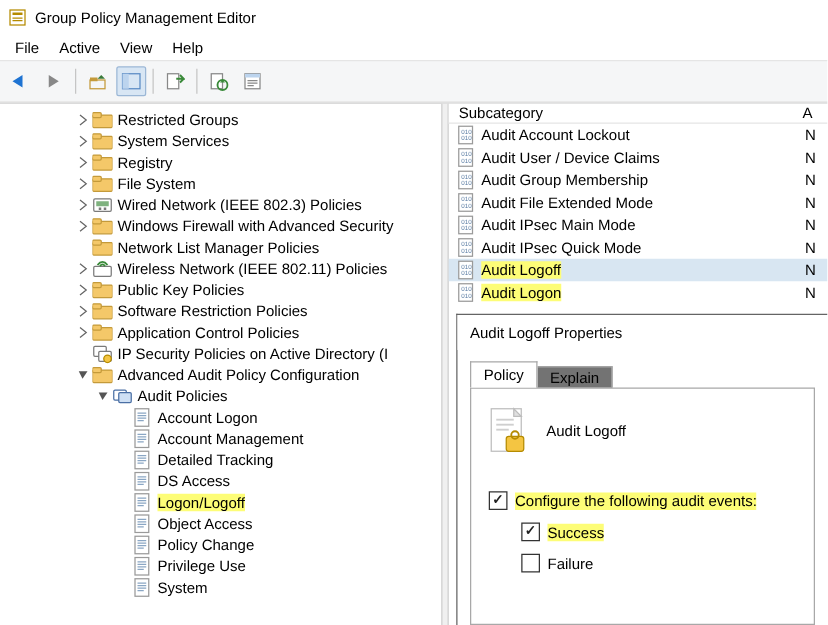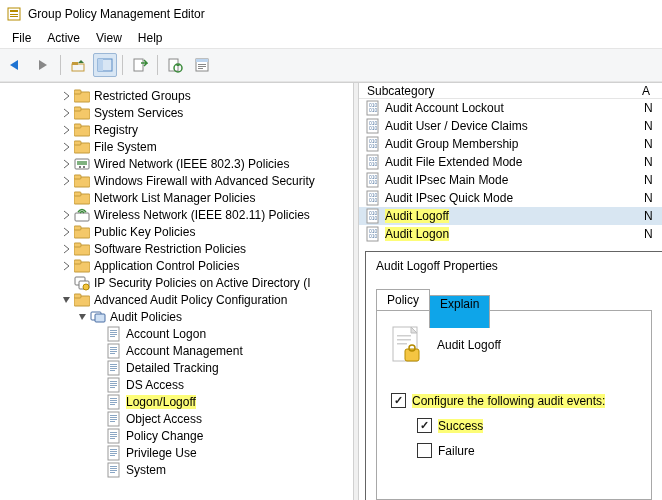--- a/index.html
+++ b/index.html
@@ -15,35 +15,35 @@
   .body{flex:1;display:flex;border-top:1px solid #d0d0d0;min-height:0}
   .tree{width:353px;overflow:hidden;padding-top:4px}
   .vsplit{width:4px;background:#f0f0f0;border-left:1px solid #d0d0d0;border-right:1px solid #d0d0d0}
   .right{flex:1;display:flex;flex-direction:column;min-width:0}
   .tree-row{display:flex;align-items:center;height:17px;white-space:nowrap;padding-right:4px}
   .tree-row .sp{flex:0 0 auto}
   .exp{width:14px;height:14px;display:flex;align-items:center;justify-content:center;flex:0 0 auto}
   .ic{width:16px;height:16px;display:flex;align-items:center;justify-content:center;margin-right:4px;flex:0 0 auto}
   .lbl{white-space:nowrap}
   .hl{background:#fdfd77}
-  .list-head{display:flex;align-items:center;height:22px;background:#fff;border-bottom:1px solid #e5e5e5}
+  .list-head{display:flex;align-items:flex-start;height:22px;background:#fff;border-bottom:1px solid #e5e5e5}
   .list-head .col1{flex:1;padding-left:8px}
   .list-head .col2{width:20px}
   .list-item{display:flex;align-items:center;height:18px;padding-left:6px;white-space:nowrap}
   .list-item.sel{background:#d8e6f2}
   .list-item .ic{margin-right:4px}
   .list-item .txt{flex:1}
   .list-item .v2{width:18px}
   .dialog{position:relative;margin-top:8px;margin-left:6px;background:#fff;border:1px solid #646464;border-bottom:none;border-right:none}
   .dlg-title{height:28px;background:#fff;display:flex;align-items:center;padding:0 10px;font-size:12px}
   .dlg-body{padding:8px 10px 0 10px}
   .tabs{display:flex;align-items:center;height:22px;position:relative}
   .tab{padding:3px 10px;border:1px solid #a8a8a8;border-bottom:none;background:#fff;font-size:12px;margin-right:-1px;position:relative}
   .tab.active{background:#fff;z-index:2}
-  .tab.inactive{background:#0ea5e9;top:12px;padding-top:1px;padding-bottom:17px}
+  .tab.inactive{background:#737373;top:2px;padding-top:1px;padding-bottom:1px}
   .tab-panel{border:1px solid #a8a8a8;padding:14px;background:#fff;min-height:160px}
   .doc-row{display:flex;align-items:center;gap:14px;margin-bottom:28px}
   .cb{width:13px;height:13px;border:1px solid #333;display:inline-flex;align-items:center;justify-content:center;margin-right:6px;vertical-align:middle}
   .cb.checked::after{content:"✓";font-size:11px;line-height:11px;color:#222;font-weight:bold}
   .opt{margin-left:26px;margin-top:10px;display:flex;align-items:flex-end}
   svg{display:block}
 </style>
 </head>
 <body>
 <div class="window">

